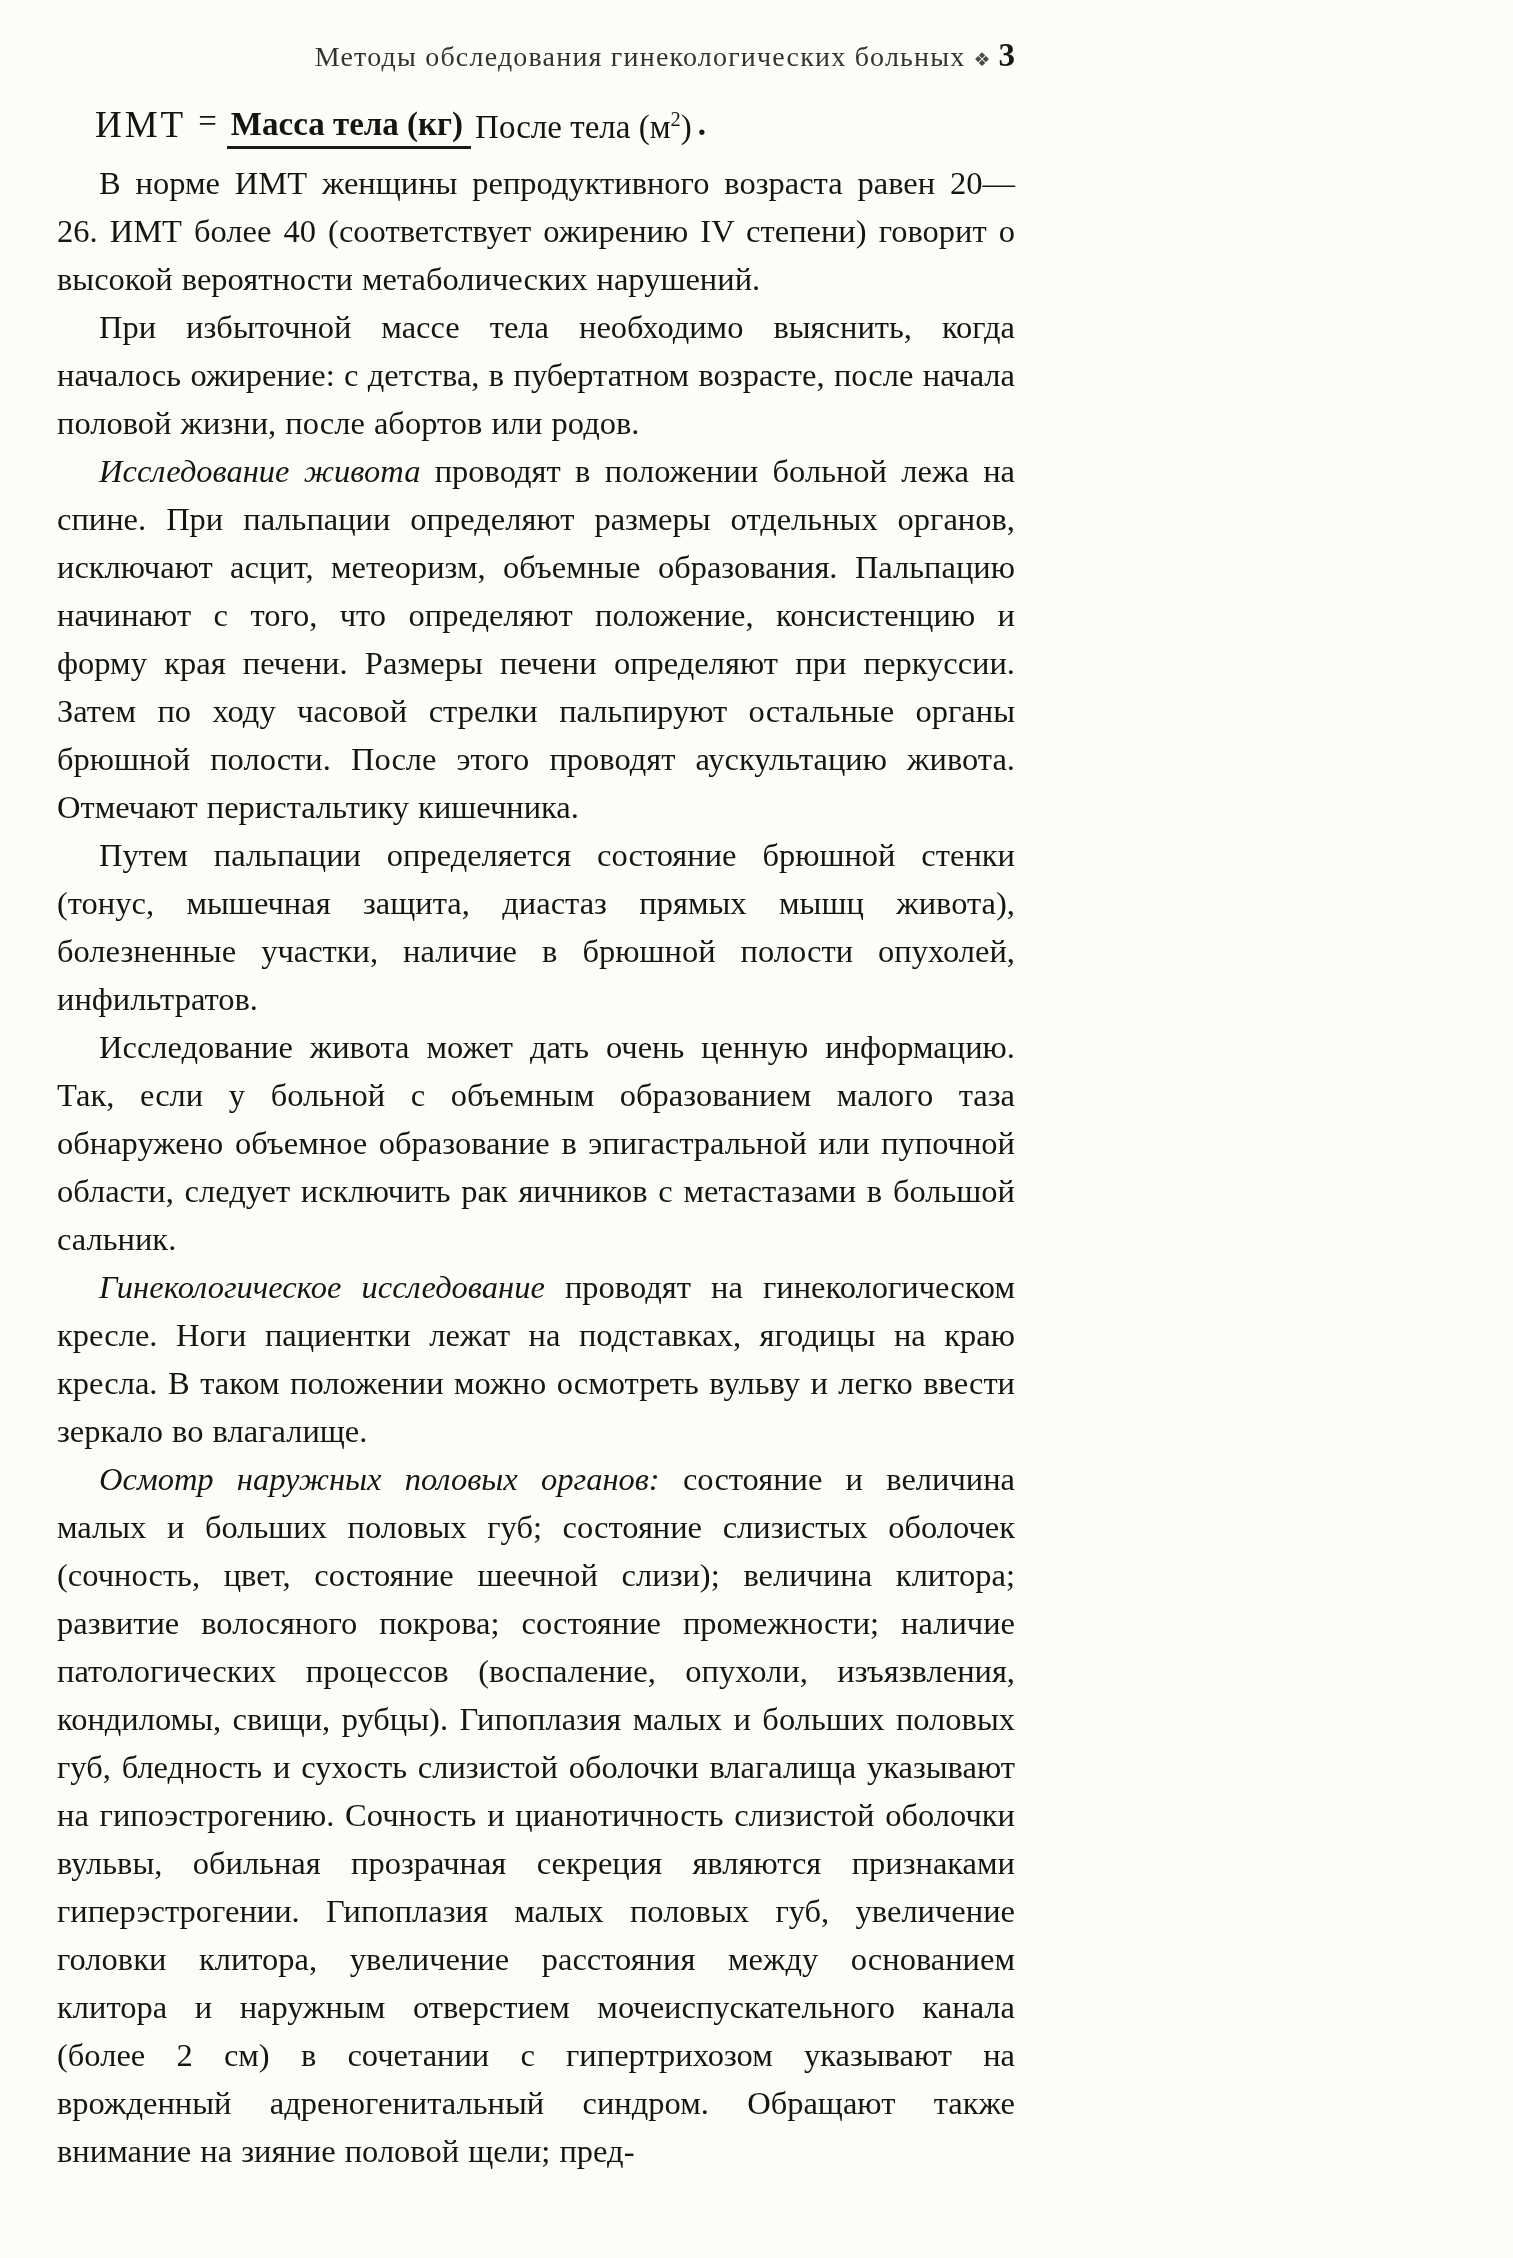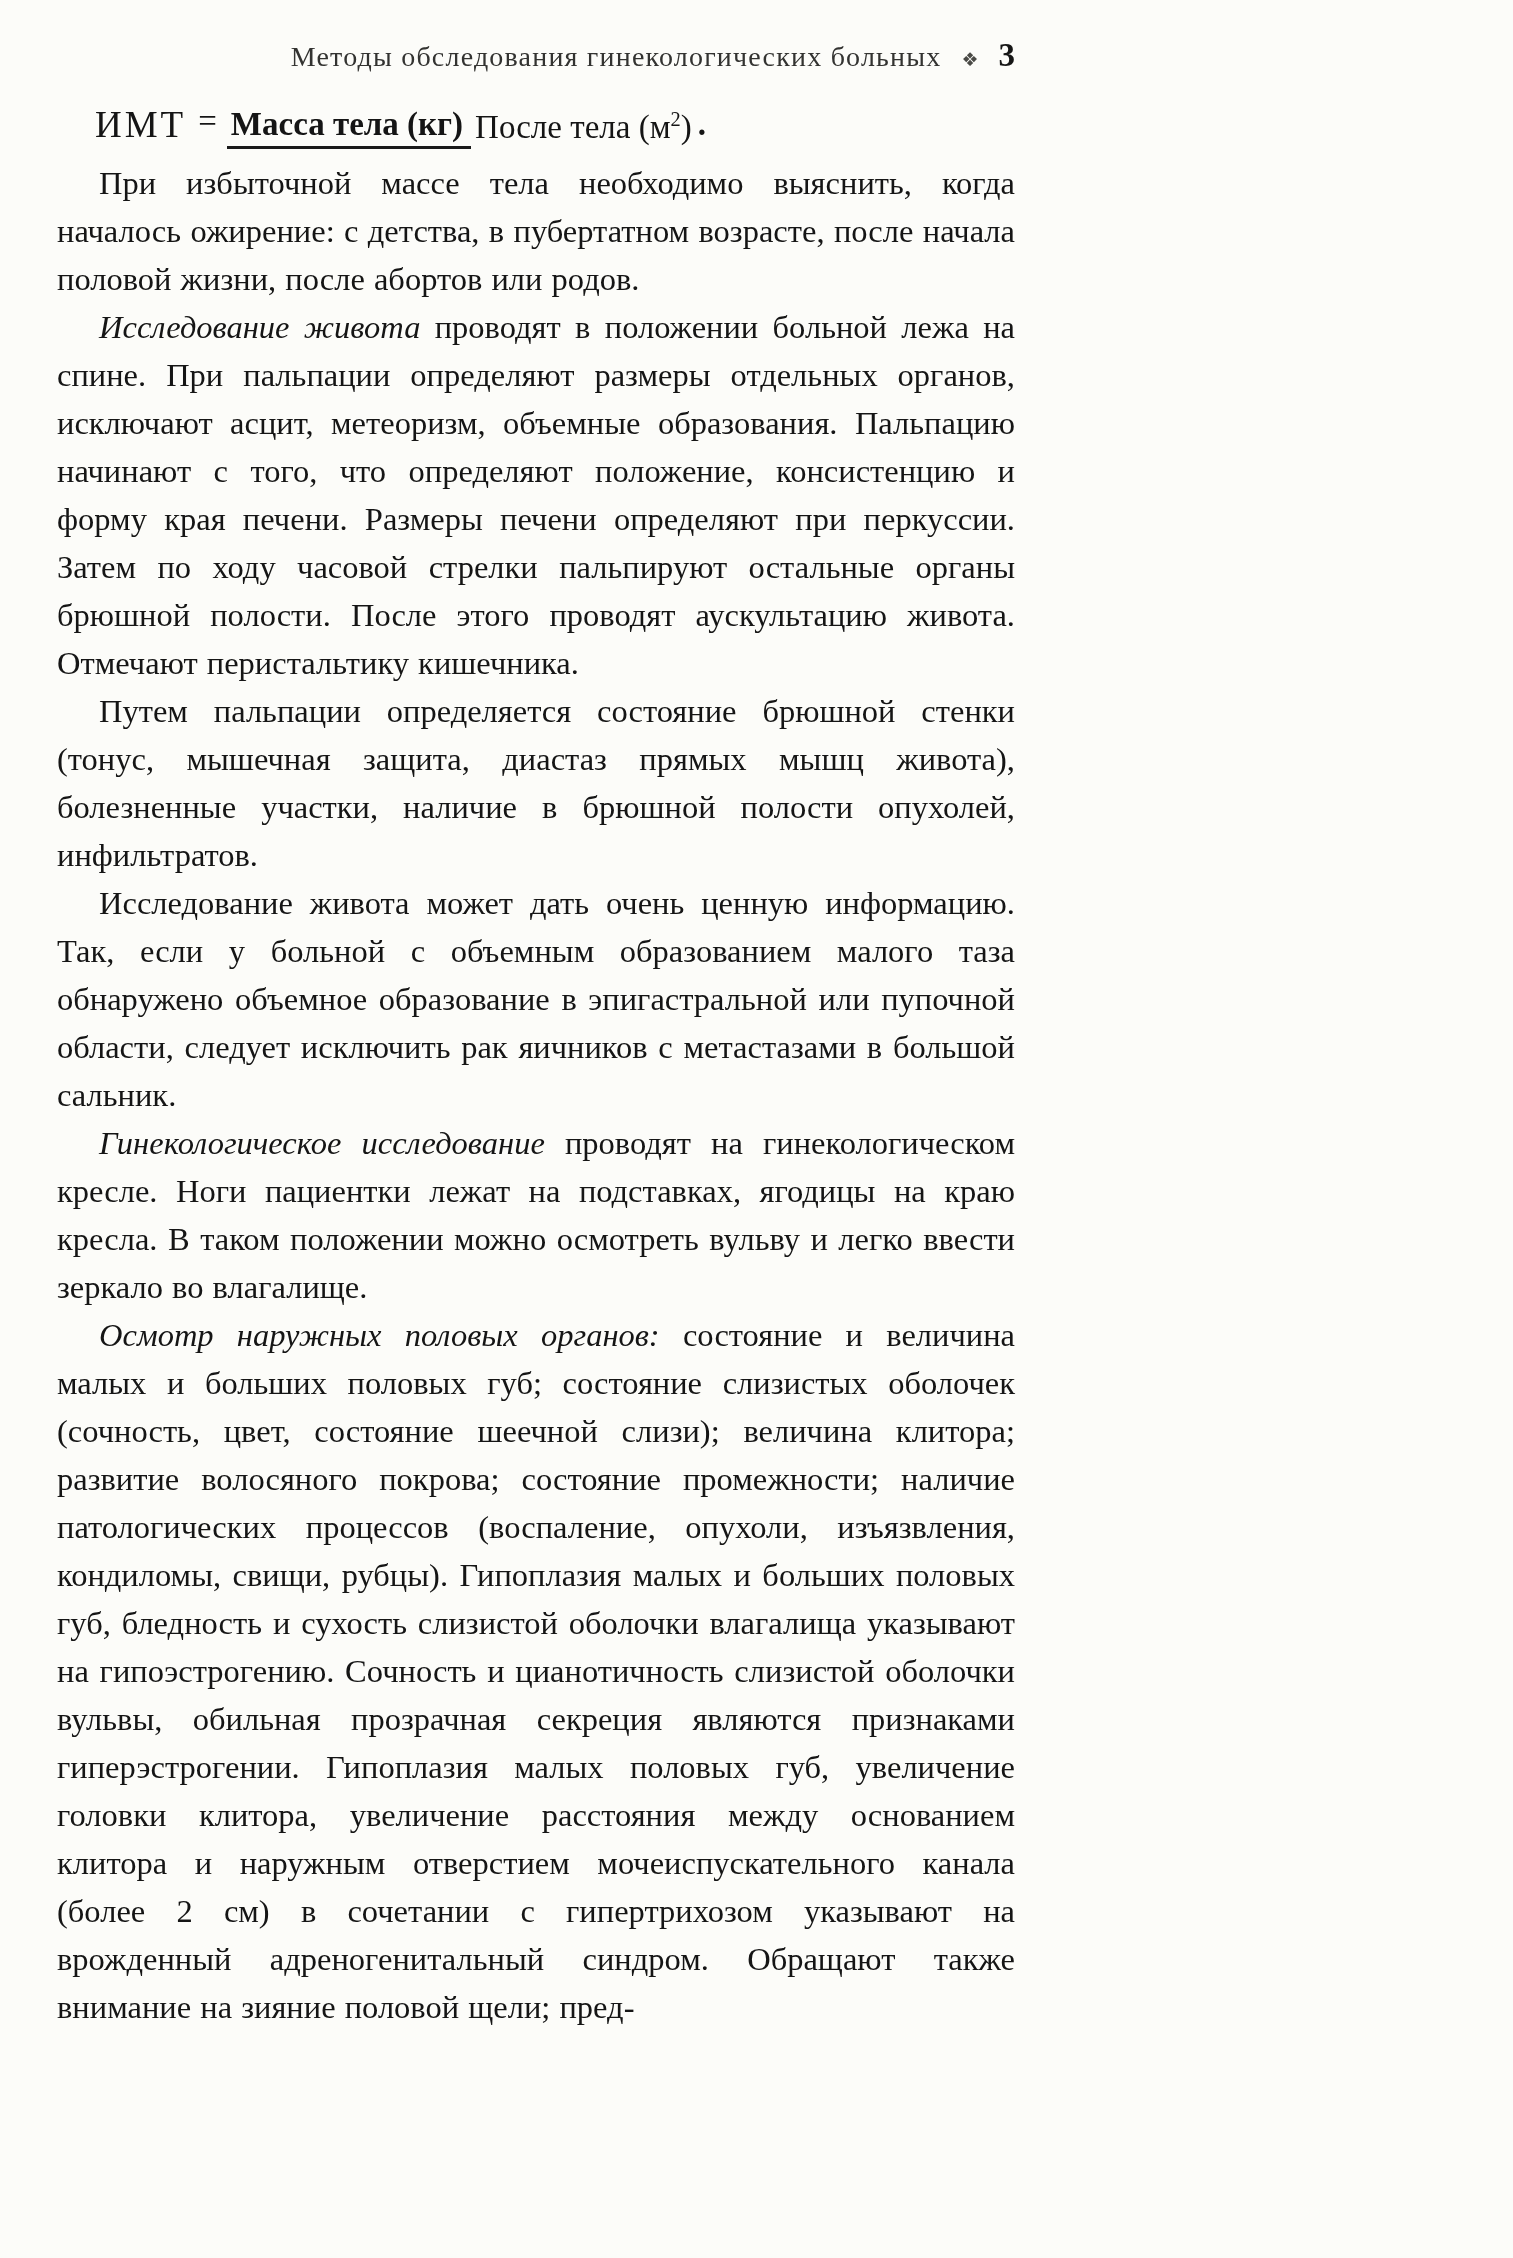--- a/index.html
+++ b/index.html
@@ -21,21 +21,21 @@
     position: absolute;
     left: 57px;
     top: 38px;
     width: 958px;
   }
   
   .running-head {
     display: flex;
     justify-content: flex-end;
     align-items: baseline;
-    gap: 20px;
+    gap: 8px;
     font-size: 28px;
     line-height: 34px;
     color: #333331;
     letter-spacing: 1.2px;
     margin-bottom: 26px;
     white-space: nowrap;
   }
   .running-head .diamond {
     font-size: 19px;
     color: #4a4a46;
@@ -119,20 +119,21 @@
       <span class="lhs">ИМТ</span>
       <span class="eq">=</span>
       <span class="frac">
         <span class="num">Масса тела (кг)</span>
         <span class="den"><span>После тела (м</span><sup>2</sup><span>)</span></span>
       </span>
       <span class="dot">.</span>
     </div>
 
     <div class="body-text">
+      <p><span class="lead"></span><span>В норме ИМТ женщины репродуктивного возраста равен 20—26. ИМТ более 40 (соответствует ожирению IV степени) говорит о высокой вероятности метаболических нарушений.</span></p>
       <p><span class="lead"></span><span>При избыточной массе тела необходимо выяснить, когда началось ожирение: с детства, в пубертатном возрасте, после начала половой жизни, после абортов или родов.</span></p>
       <p><span class="lead">Исследование живота</span><span> проводят в положении больной лежа на спине. При пальпации определяют размеры отдельных органов, исключают асцит, метеоризм, объемные образования. Пальпацию начинают с того, что определяют положение, консистенцию и форму края печени. Размеры печени определяют при перкуссии. Затем по ходу часовой стрелки пальпируют остальные органы брюшной полости. После этого проводят аускультацию живота. Отмечают перистальтику кишечника.</span></p>
       <p><span class="lead"></span><span>Путем пальпации определяется состояние брюшной стенки (тонус, мышечная защита, диастаз прямых мышц живота), болезненные участки, наличие в брюшной полости опухолей, инфильтратов.</span></p>
       <p><span class="lead"></span><span>Исследование живота может дать очень ценную информацию. Так, если у больной с объемным образованием малого таза обнаружено объемное образование в эпигастральной или пупочной области, следует исключить рак яичников с метастазами в большой сальник.</span></p>
       <p><span class="lead">Гинекологическое исследование</span><span> проводят на гинекологическом кресле. Ноги пациентки лежат на подставках, ягодицы на краю кресла. В таком положении можно осмотреть вульву и легко ввести зеркало во влагалище.</span></p>
       <p><span class="lead">Осмотр наружных половых органов:</span><span> состояние и величина малых и больших половых губ; состояние слизистых оболочек (сочность, цвет, состояние шеечной слизи); величина клитора; развитие волосяного покрова; состояние промежности; наличие патологических процессов (воспаление, опухоли, изъязвления, кондиломы, свищи, рубцы). Гипоплазия малых и больших половых губ, бледность и сухость слизистой оболочки влагалища указывают на гипоэстрогению. Сочность и цианотичность слизистой оболочки вульвы, обильная прозрачная секреция являются признаками гиперэстрогении. Гипоплазия малых половых губ, увеличение головки клитора, увеличение расстояния между основанием клитора и наружным отверстием мочеиспускательного канала (более 2 см) в сочетании с гипертрихозом указывают на врожденный адреногенитальный синдром. Обращают также внимание на зияние половой щели; пред-</span></p>
     </div>
 
   </div>
 </div>

